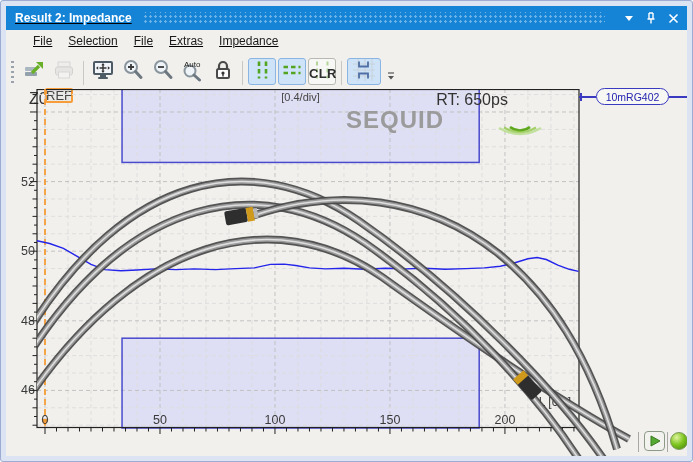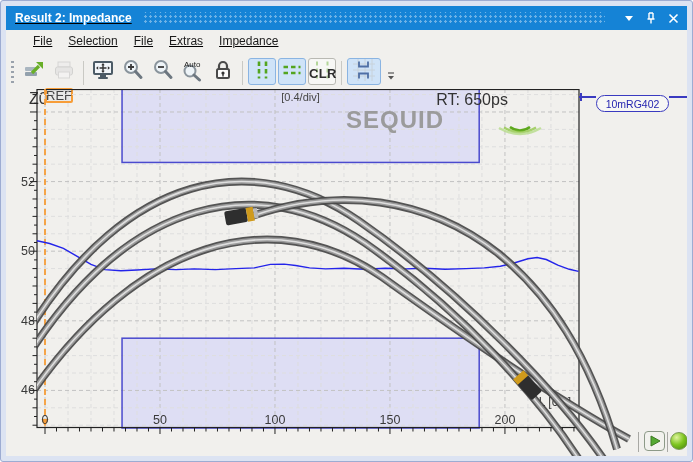--- a/index.html
+++ b/index.html
@@ -47,21 +47,21 @@
     font-size:11px;color:#454545;}
   .rt-label{position:absolute;left:400px;top:6px;width:132px;text-align:center;
     font-size:16px;color:#333;}
   .logo{position:absolute;left:340px;top:21px;width:228px;text-align:left;
     font-size:24px;font-weight:bold;letter-spacing:1px;color:#9b9b9b;}
   .logo-arcs{position:absolute;left:492px;top:38px;}
   .cable-svg{position:absolute;left:31px;top:4px;pointer-events:none;}
   
   .rail-line{position:absolute;height:2px;background:#3a3ac0;top:11px;}
   .rail-tick{position:absolute;width:2px;height:8px;background:#3a3ac0;top:8px;left:574px;}
-  .cable-pill{position:absolute;left:590px;top:10px;width:73px;height:17px;border:1.5px solid #3a3ac0;
+  .cable-pill{position:absolute;left:590px;top:3px;width:73px;height:17px;border:1.5px solid #3a3ac0;
     border-radius:9px;background:#f7f7f4;color:#2525b0;font-size:10.5px;display:flex;
     align-items:center;justify-content:center;box-sizing:border-box;}
   
   .status-sep{position:absolute;width:1px;height:20px;background:#a8a8a4;top:347px;}
   .play-btn{position:absolute;left:638px;top:346px;width:21px;height:20px;background:#f2f2ee;
     border:1px solid #8d9a88;border-radius:4px;display:flex;align-items:center;justify-content:center;
     box-sizing:border-box;}
   .led{position:absolute;left:664px;top:347px;width:18px;height:18px;border-radius:50%;
     background:radial-gradient(circle at 35% 28%,#dff39d,#7cc41e 48%,#4c8a11 92%);
     border:1px solid #7a9a55;box-sizing:border-box;}

